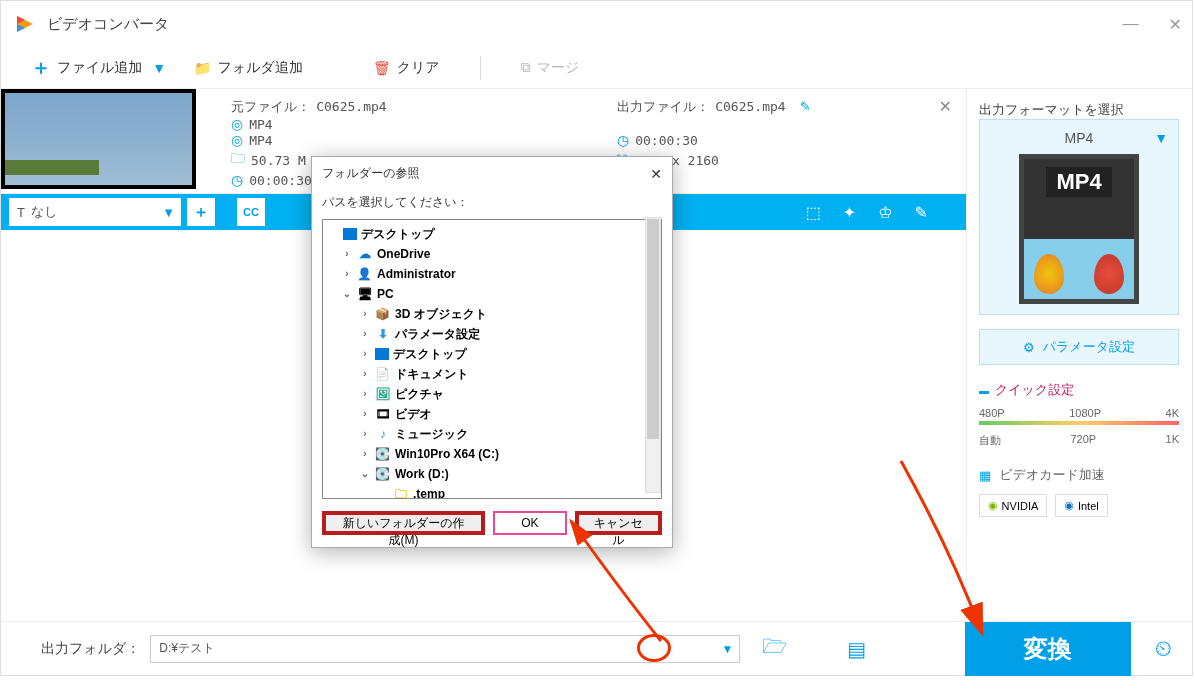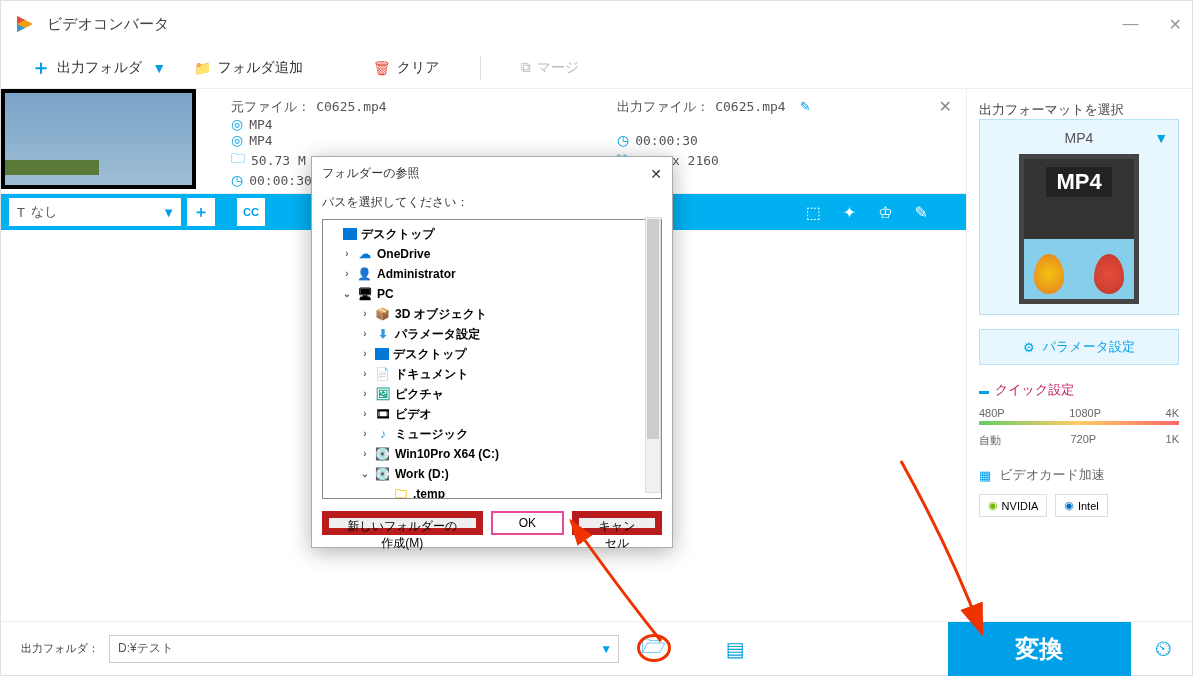--- a/index.html
+++ b/index.html
@@ -47,41 +47,41 @@
   .quick-title::before { content:"▬"; color:#00a0e9; font-size:10px;}
   .slider-row { margin-top:8px; font-size:11px; color:#666; display:flex; justify-content:space-between;}
   .slider-bar { height:4px; background:linear-gradient(to right,#6c6,#fc6,#f66); margin-top:2px;}
   .gpu-row { margin-top: 18px; display:flex; align-items:center; gap:8px; font-size:13px; color:#666;}
   .gpu-chip { color:#00a0e9;}
   .badges { margin-top:10px; display:flex; gap:8px;}
   .badge { border:1px solid #ddd; padding:4px 8px; font-size:11px; display:flex; align-items:center; gap:4px;}
   .nvidia { color:#76b900;}
   .intel { color:#0071c5;}
   .bottom-bar { position: absolute; bottom: 0; left: 0; right: 0; height: 54px; border-top: 1px solid #eee; display: flex; align-items: center; padding: 0 20px; gap: 10px; }
-  .out-label { font-size: 11px; color: #444; }
-  .out-path { border:1px solid #ccc; height:28px; width: 510px; padding:0 8px; font-size:12px; color:#555; display:flex; align-items:center; position:relative;}
+  .out-label { font-size: 14px; color: #444; margin-left: 20px; }
+  .out-path { border:1px solid #ccc; height:28px; width: 590px; padding:0 8px; font-size:12px; color:#555; display:flex; align-items:center; position:relative;}
   .out-path .dd3 { position:absolute; right:6px; color:#00a0e9;}
   .bb-icon { color:#00a0e9; font-size:20px; margin-left:12px;}
-  .convert-btn { margin-left:auto; background:#00a0e9; color:#fff; font-size:24px; font-weight:bold; width:183px; height:54px; display:flex; align-items:center; justify-content:center;}
+  .convert-btn { margin-left:auto; background:#00a0e9; color:#fff; font-size:24px; font-weight:bold; width:166px; height:54px; display:flex; align-items:center; justify-content:center;}
   .clock-ic { color:#00a0e9; font-size:22px; margin-left:14px;}
   
   .dialog { position: absolute; left: 310px; top: 155px; width: 362px; background:#fff; border:1px solid #aaa; box-shadow: 0 4px 20px rgba(0,0,0,.3); font-size: 12px; }
   .dlg-title { padding: 8px 10px; display:flex; align-items:center; justify-content:space-between;}
   .dlg-title span:first-child { color:#333;}
   .dlg-x { font-size:14px; color:#333;}
   .dlg-sub { padding: 4px 10px 8px 10px; color:#333;}
   .tree-box { margin: 0 10px; border:1px solid #888; height: 280px; overflow:hidden; padding:4px 0;}
   .tree-item { display:flex; align-items:center; gap:4px; padding:1px 4px; line-height:18px;}
   .ti-arrow { width:12px; color:#666; font-size:10px; text-align:center;}
   .ti-icon { width:16px; height:16px; display:inline-flex; align-items:center; justify-content:center;}
   .ind1 { padding-left: 18px;}
   .ind2 { padding-left: 36px;}
   .ind3 { padding-left: 54px;}
   .dlg-btns { padding:12px 10px; display:flex; gap:8px;}
-  .dlg-btn { border:7px solid #b91c1c; background:#efefef; height:24px; padding:0 14px; font-size:12px;}
+  .dlg-btn { border:4px solid #b91c1c; background:#efefef; height:24px; padding:0 14px; font-size:12px;}
   .dlg-btn.ok { background:#fff; border:2px solid #ec4899; padding:0 26px;}
   .scrollbar { position:absolute; right:11px; top:60px; width:16px; height:276px; background:#f0f0f0; border:1px solid #ddd;}
   .scroll-thumb { position:absolute; top:1px; left:1px; right:1px; height:220px; background:#ccc;}
   
   .arrow-svg { position:absolute; pointer-events:none; }
   .oval { position:absolute; border:3px solid #e30; border-radius:50%; }
 </style>
 </head>
 <body>
 
@@ -97,21 +97,21 @@
     <span class="title-text">ビデオコンバータ</span>
     <div class="win-ctrls">
       <span>—</span>
       <span>✕</span>
     </div>
   </div>
 
   <div class="toolbar">
     <div class="tb-btn">
       <span class="plus-blue">＋</span>
-      <span>出力フォルダ</span>
+      <span>ファイル追加</span>
       <span style="color:#00a0e9;margin-left:4px;">▼</span>
     </div>
     <div class="tb-btn" style="margin-left:8px;">
       <span class="folder-teal">📁</span>
       <span>フォルダ追加</span>
     </div>
     <div class="tb-btn" style="margin-left:50px;">
       <span class="trash-red">🗑</span>
       <span>クリア</span>
     </div>

